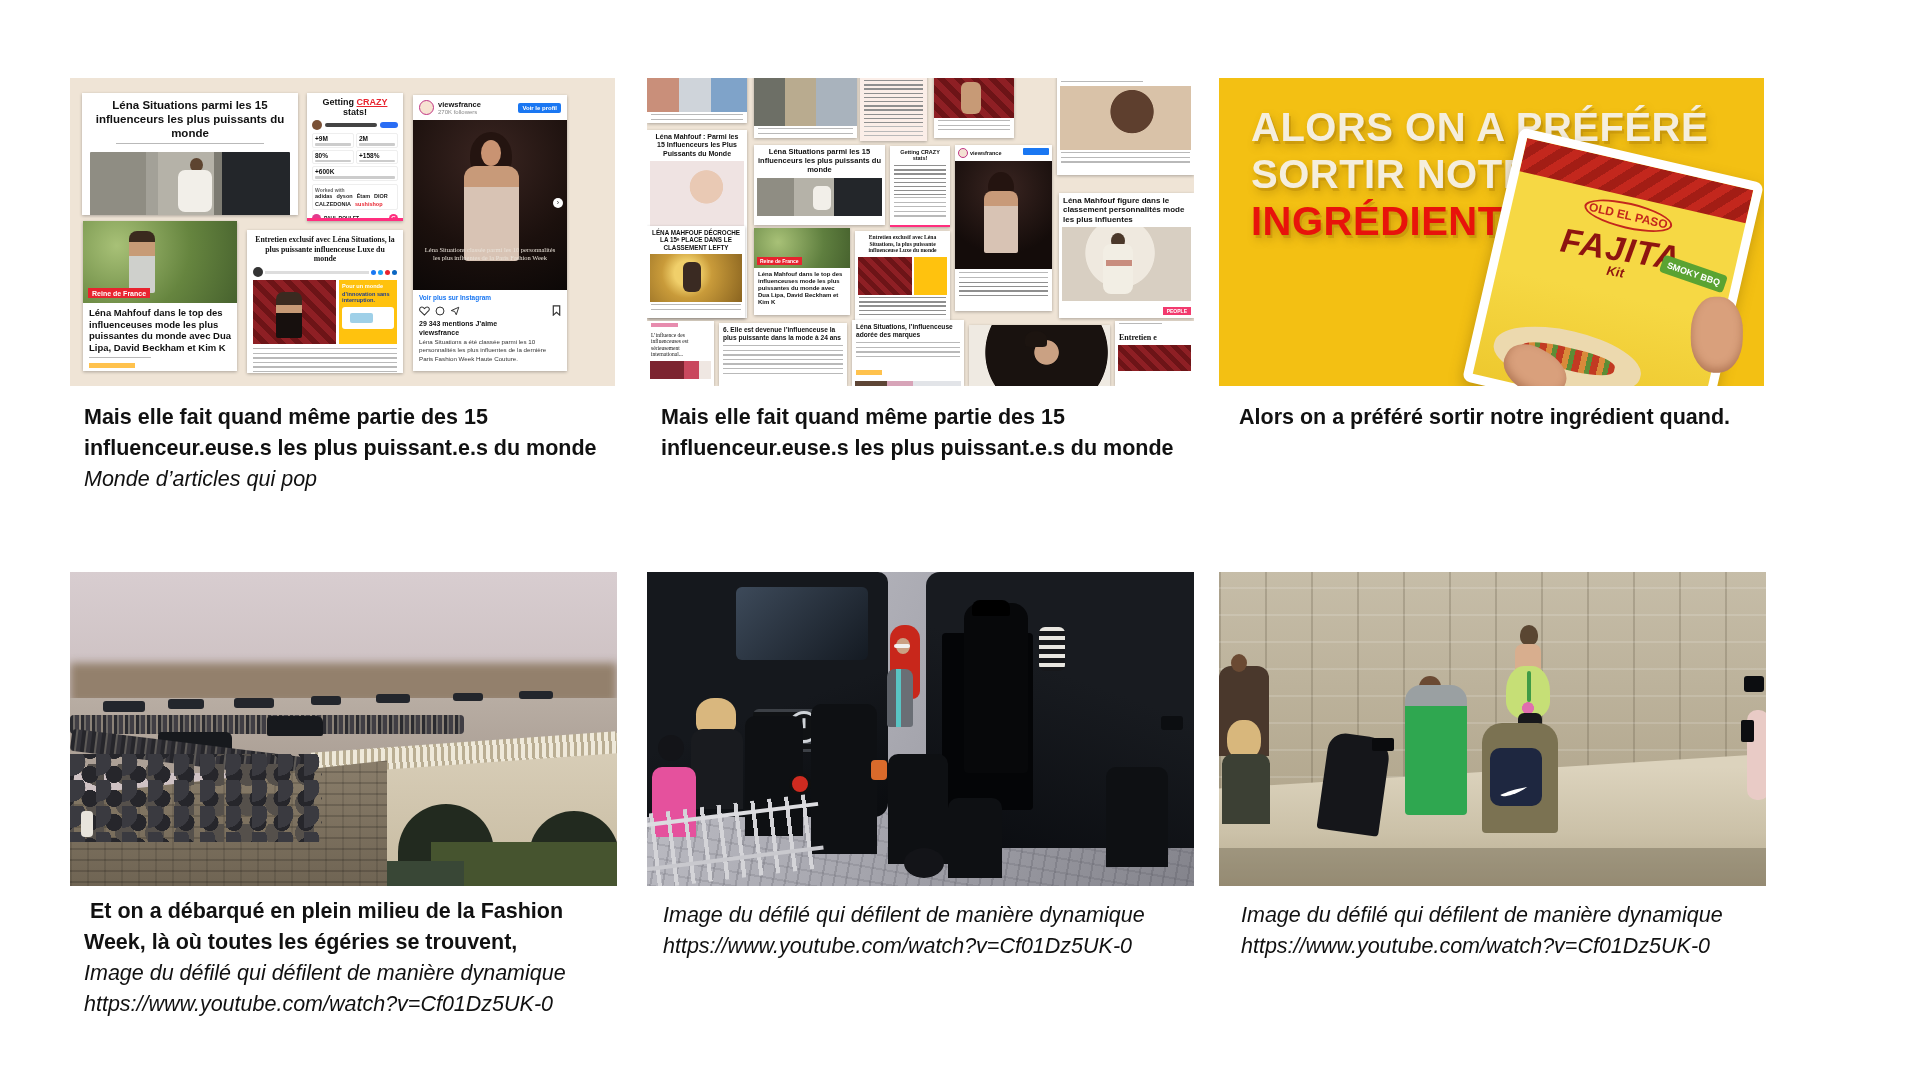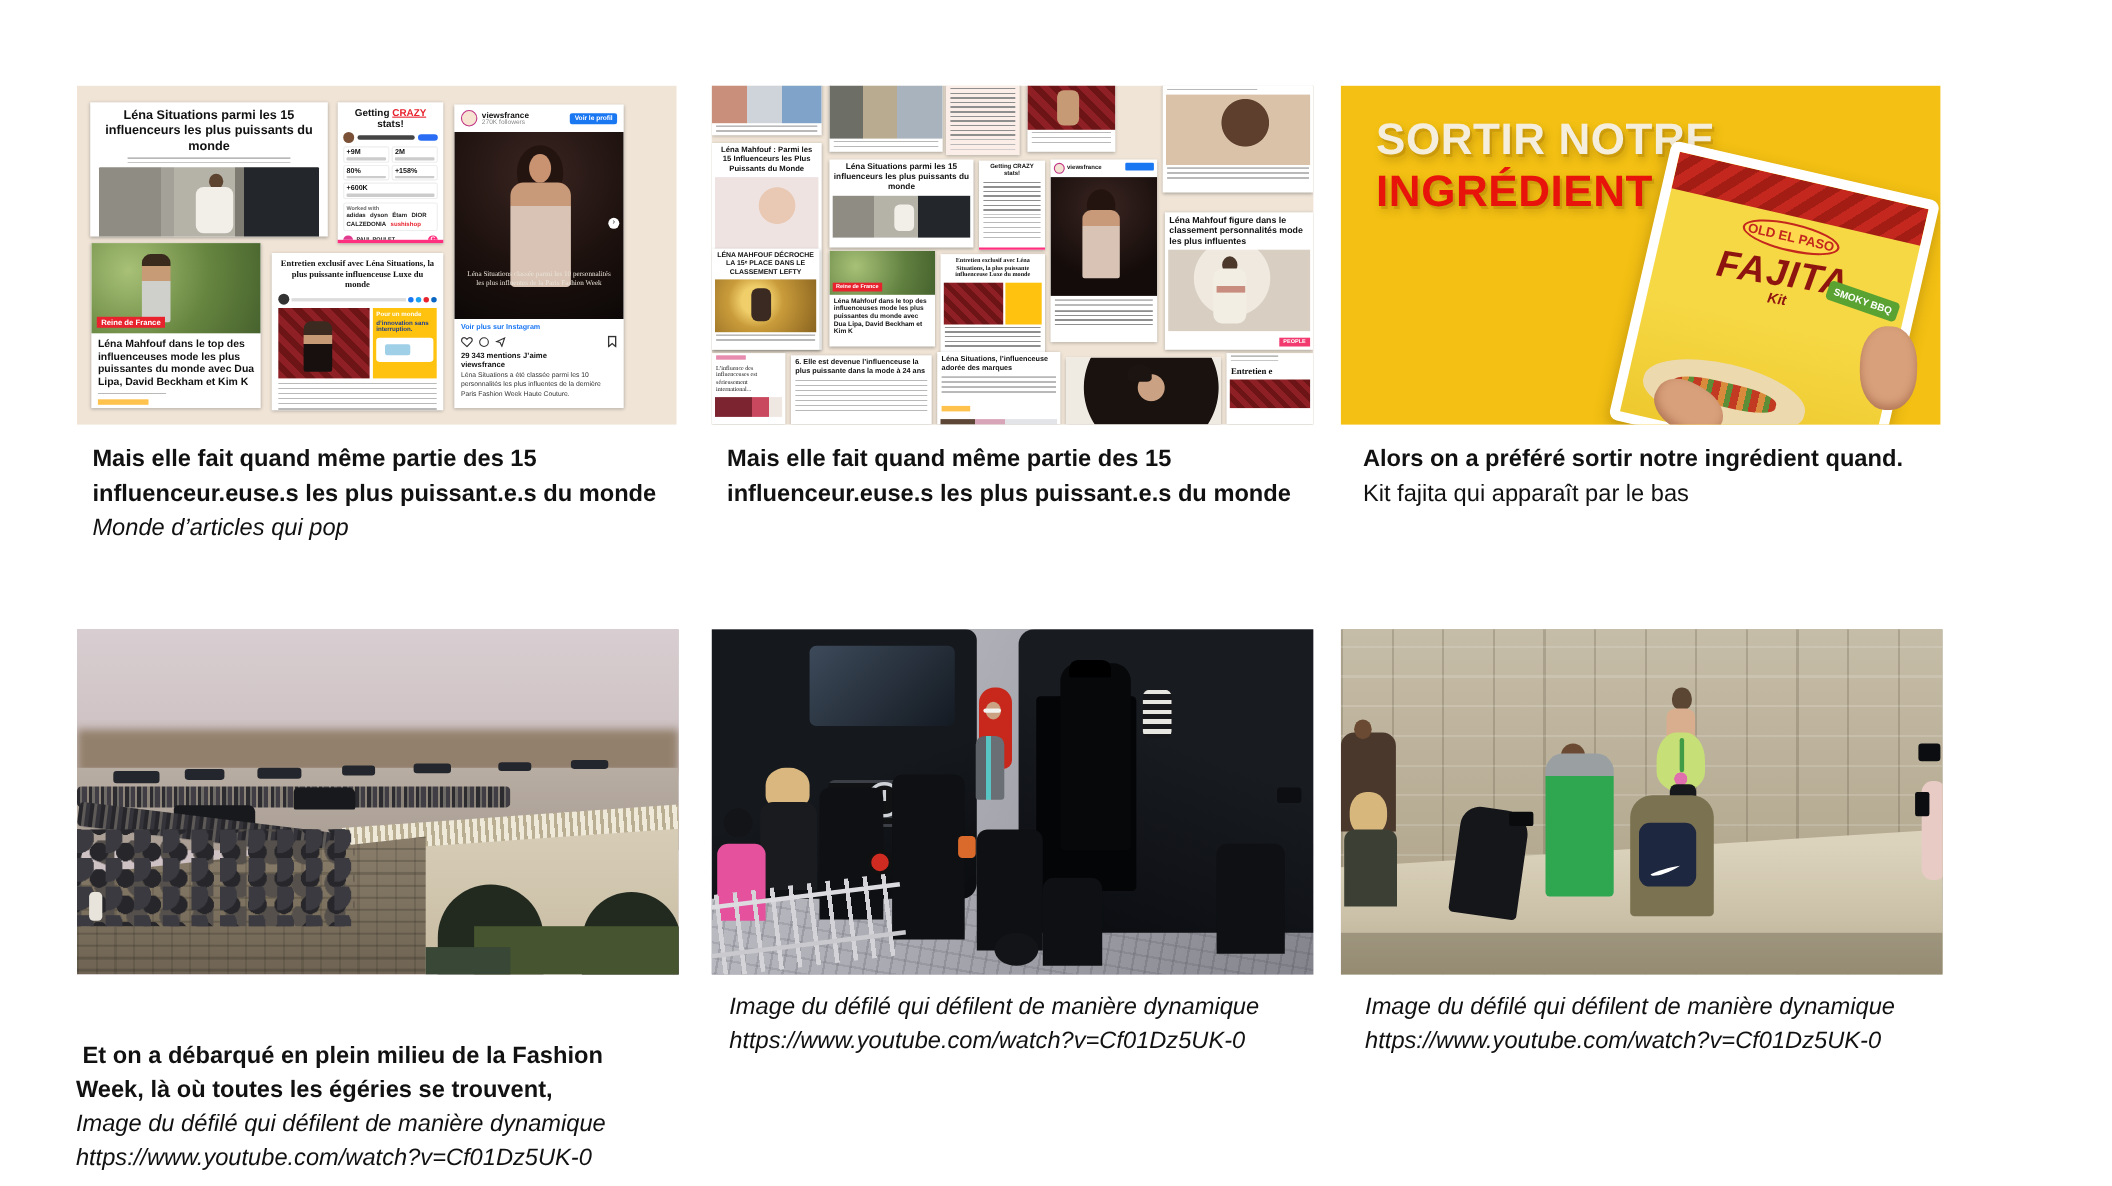--- a/index.html
+++ b/index.html
@@ -17,21 +17,21 @@
 
   
   .cap{position:absolute;font-size:21.5px;line-height:31px;}
   .cap p{margin:0;}
   .cap .b{font-weight:bold;}
   .cap .i{font-style:italic;font-weight:normal;}
   .cap .pre{white-space:pre-wrap;}
   #cap1{left:84px;top:402px;width:545px;}
   #cap2{left:661px;top:402px;width:545px;}
   #cap3{left:1239px;top:402px;width:560px;}
-  #cap4{left:69px;top:896px;width:520px;margin-top:48px;}
+  #cap4{left:84px;top:896px;width:520px;}
   #cap5{left:663px;top:900px;width:540px;}
   #cap6{left:1241px;top:900px;width:540px;}
 
   
   .card,.mc{position:absolute;background:#fff;box-shadow:0 1px 3px rgba(0,0,0,.28);overflow:hidden;}
   .tx{background-image:repeating-linear-gradient(180deg,#b9b9b9 0 1.3px,rgba(0,0,0,0) 1.3px 4.6px);}
   .txd{background-image:repeating-linear-gradient(180deg,#8f8f8f 0 1.3px,rgba(0,0,0,0) 1.3px 4.2px);}
   .abs{position:absolute;}
 
   
@@ -480,20 +480,21 @@
     </div>
     <div class="mc" style="left:468px;top:243px;width:79px;height:65px">
       <div class="t tx" style="height:5px;width:55%"></div>
       <div class="h hs" style="font-size:8px;font-weight:bold">Entretien e</div>
       <div class="ph" style="height:26px;margin:2px 3px;background:repeating-linear-gradient(45deg,#8e1f24 0 5px,#6d1417 5px 10px)"></div>
     </div>
   </section>
 
   <section class="pimg" id="panel3">
     <div class="ad-headline">
+      <div class="ad-cream">ALORS ON A PRÉFÉRÉ</div>
       <div class="ad-cream">SORTIR NOTRE</div>
       <div class="ad-red">INGRÉDIENT</div>
     </div>
     <div class="pack-wrap">
       <div class="pack">
         <div class="pack-in">
           <div class="pack-band"></div>
           <div class="pack-logo">OLD EL PASO</div>
           <div class="pack-name">FAJITA</div>
           <div class="pack-sub">Kit</div>
@@ -598,21 +599,20 @@
 
   <div class="cap" id="cap1">
     <p class="b">Mais elle fait quand même partie des 15 influenceur.euse.s les plus puissant.e.s du monde</p>
     <p class="i">Monde d’articles qui pop</p>
   </div>
   <div class="cap" id="cap2">
     <p class="b">Mais elle fait quand même partie des 15 influenceur.euse.s les plus puissant.e.s du monde</p>
   </div>
   <div class="cap" id="cap3">
     <p class="b">Alors on a préféré sortir notre ingrédient quand.</p>
-    <p>Kit fajita qui apparaît par le bas</p>
   </div>
   <div class="cap" id="cap4">
     <p class="b pre"> Et on a débarqué en plein milieu de la Fashion Week, là où toutes les égéries se trouvent,</p>
     <p class="i">Image du défilé qui défilent de manière dynamique</p>
     <p class="i">https://www.youtube.com/watch?v=Cf01Dz5UK-0</p>
   </div>
   <div class="cap" id="cap5">
     <p class="i">Image du défilé qui défilent de manière dynamique</p>
     <p class="i">https://www.youtube.com/watch?v=Cf01Dz5UK-0</p>
   </div>

